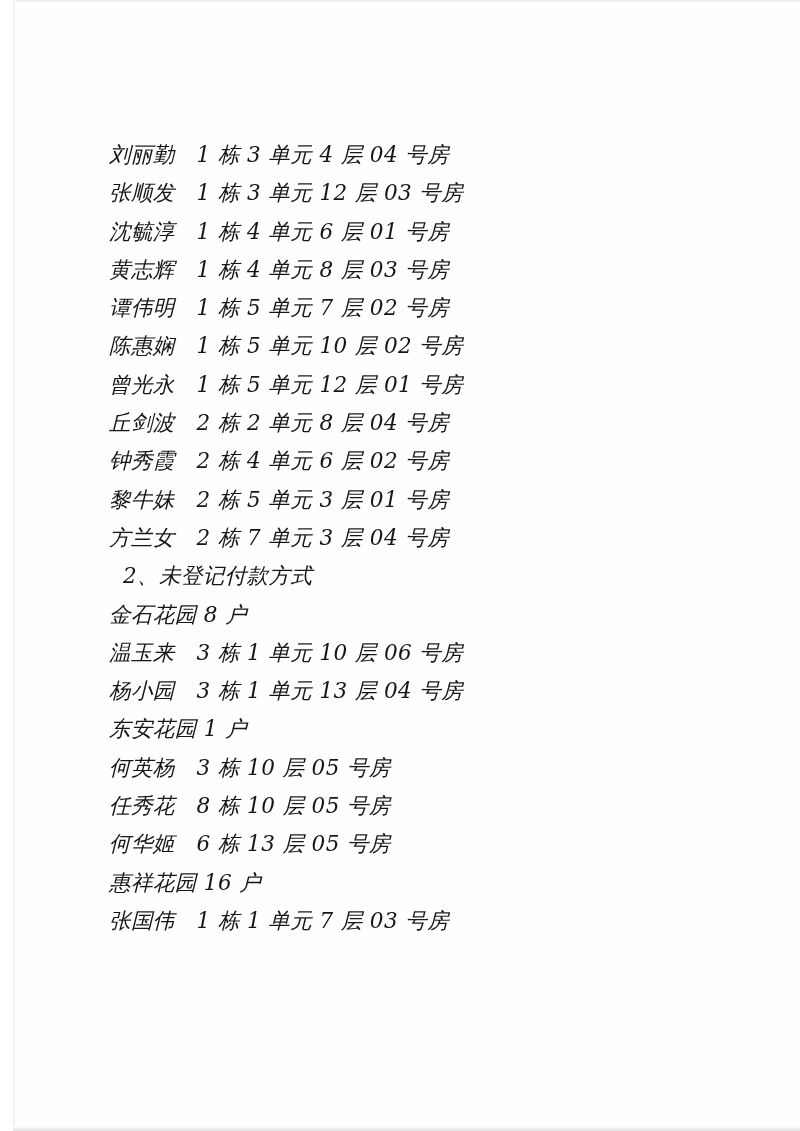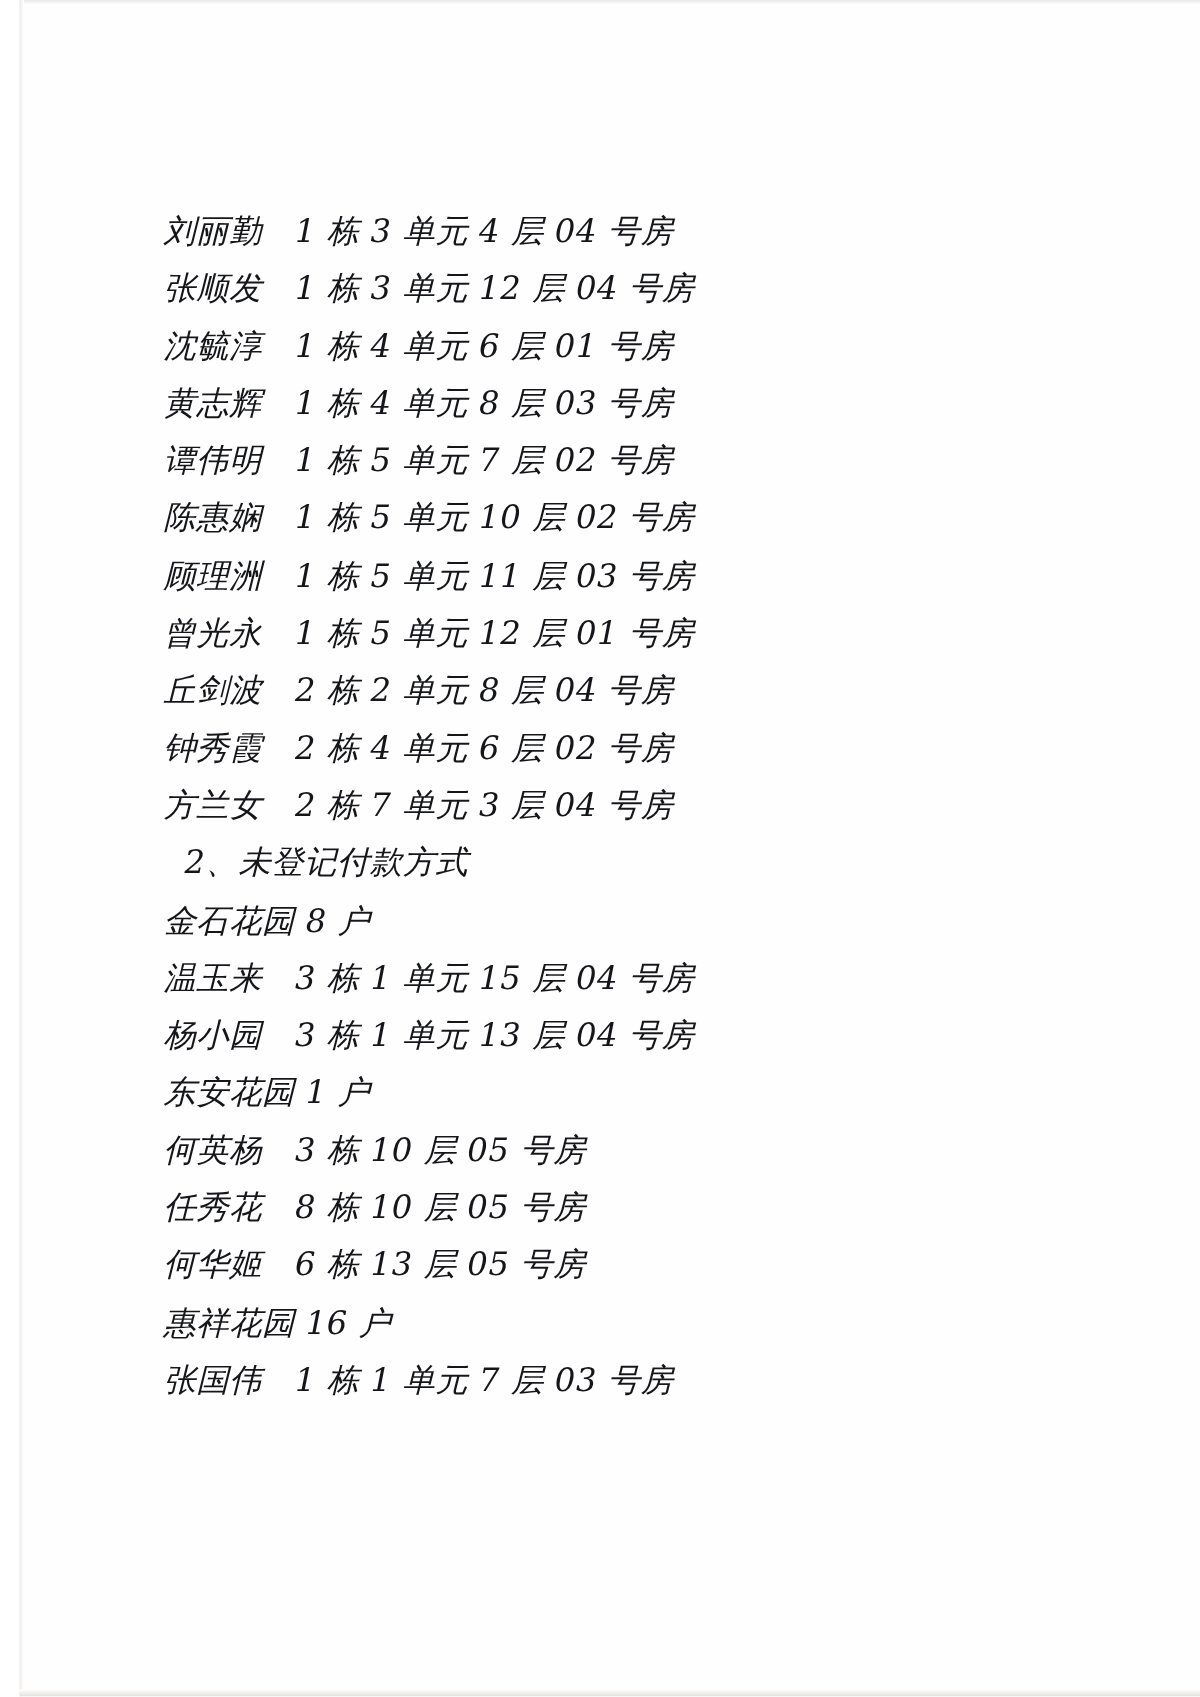--- a/index.html
+++ b/index.html
@@ -76,33 +76,33 @@
 <body>
 
 <div class="page">
   <div class="page-edge-top"></div>
   <div class="page-edge-left"></div>
   <div class="page-edge-right"></div>
   <div class="page-edge-bottom"></div>
 
   <div class="content" id="doc-body">
       <div class="doc-line indent-1">刘丽勤　1 栋 3 单元 4 层 04 号房</div>
-      <div class="doc-line indent-1">张顺发　1 栋 3 单元 12 层 04 号房</div>
+      <div class="doc-line indent-1">张顺发　1 栋 3 单元 12 层 03 号房</div>
       <div class="doc-line indent-1">沈毓淳　1 栋 4 单元 6 层 01 号房</div>
       <div class="doc-line indent-1">黄志辉　1 栋 4 单元 8 层 03 号房</div>
       <div class="doc-line indent-1">谭伟明　1 栋 5 单元 7 层 02 号房</div>
       <div class="doc-line indent-1">陈惠娴　1 栋 5 单元 10 层 02 号房</div>
-      <div class="doc-line indent-1">顾理洲　1 栋 5 单元 11 层 03 号房</div>
       <div class="doc-line indent-1">曾光永　1 栋 5 单元 12 层 01 号房</div>
       <div class="doc-line indent-1">丘剑波　2 栋 2 单元 8 层 04 号房</div>
       <div class="doc-line indent-1">钟秀霞　2 栋 4 单元 6 层 02 号房</div>
+      <div class="doc-line indent-1">黎牛妹　2 栋 5 单元 3 层 01 号房</div>
       <div class="doc-line indent-1">方兰女　2 栋 7 单元 3 层 04 号房</div>
       <div class="doc-line indent-2">2、未登记付款方式</div>
       <div class="doc-line indent-1">金石花园 8 户</div>
-      <div class="doc-line indent-1">温玉来　3 栋 1 单元 15 层 04 号房</div>
+      <div class="doc-line indent-1">温玉来　3 栋 1 单元 10 层 06 号房</div>
       <div class="doc-line indent-1">杨小园　3 栋 1 单元 13 层 04 号房</div>
       <div class="doc-line indent-1">东安花园 1 户</div>
       <div class="doc-line indent-1">何英杨　3 栋 10 层 05 号房</div>
       <div class="doc-line indent-1">任秀花　8 栋 10 层 05 号房</div>
       <div class="doc-line indent-1">何华姬　6 栋 13 层 05 号房</div>
       <div class="doc-line indent-1">惠祥花园 16 户</div>
       <div class="doc-line indent-1">张国伟　1 栋 1 单元 7 层 03 号房</div>
     </div>
 </div>
 

